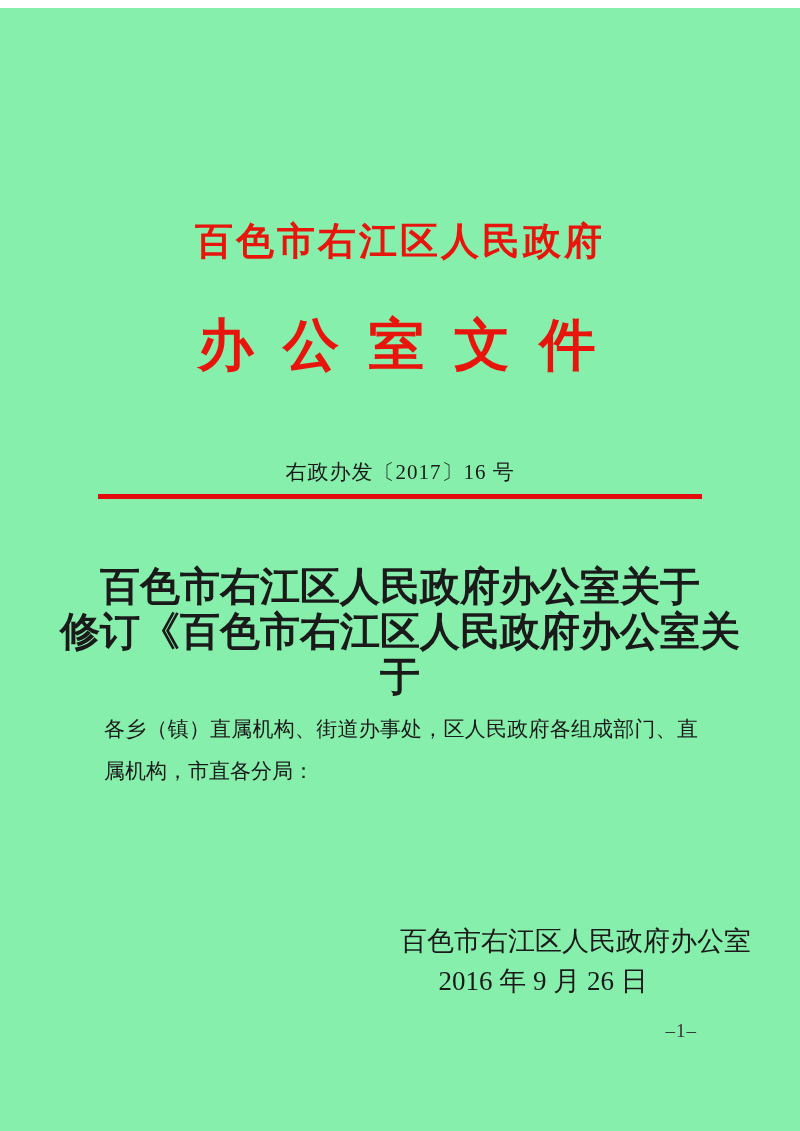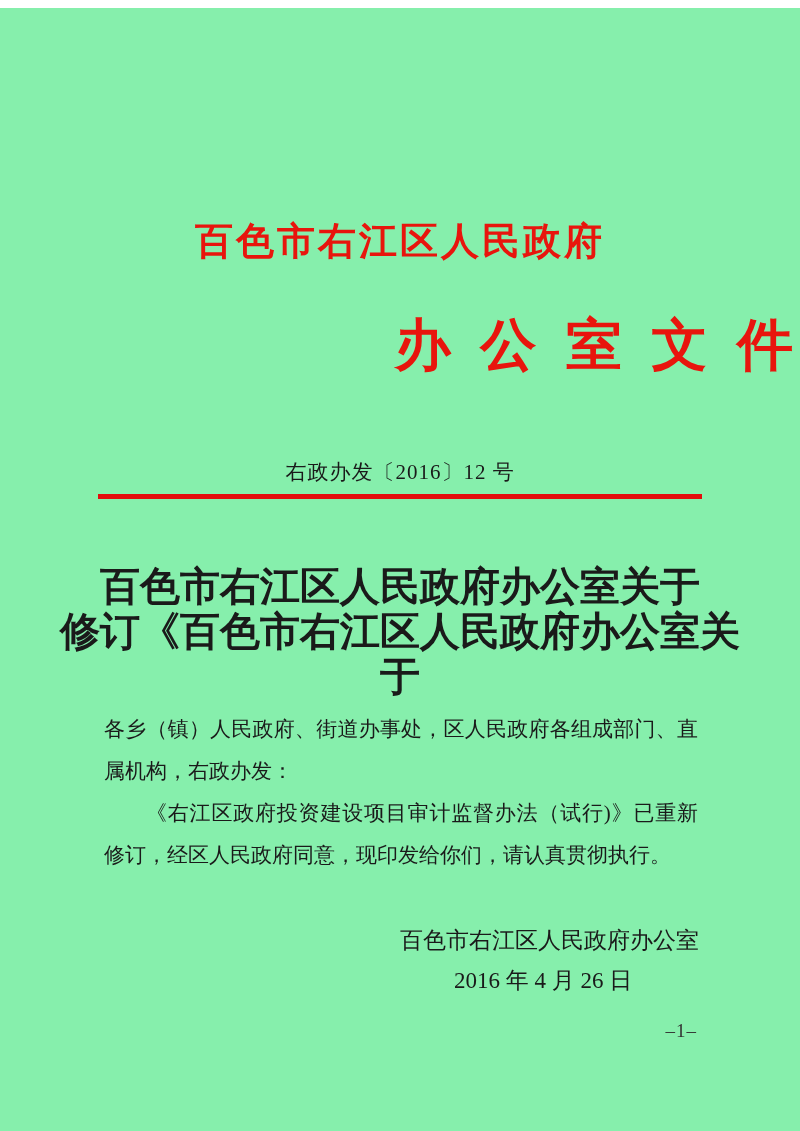--- a/index.html
+++ b/index.html
@@ -20,21 +20,21 @@
     text-align: center;
     font-family: "Liberation Sans", sans-serif;
     font-weight: bold;
     font-size: 38px;
     letter-spacing: 3px;
     white-space: nowrap;
   }
   .doc-type {
     position: absolute;
     top: 300px; left: 0; width: 100%;
-    text-align: right;
+    text-align: center;
     font-family: "Liberation Sans", sans-serif;
     font-weight: bold;
     font-size: 56px;
     letter-spacing: 7px;
     white-space: nowrap;
   }
   .doc-number {
     position: absolute;
     top: 450px; left: 0; width: 100%;
     text-align: center;
@@ -63,55 +63,54 @@
     font-size: 21px;
     line-height: 42px;
     text-align: justify;
   }
   .body-text p[data-name="body-paragraph-2"] { text-indent: 2em; }
   .signature-block {
     position: absolute;
     top: 913px; right: 114px;
     width: 286px;
     text-align: center;
-    font-size: 23px;
+    font-size: 27px;
     line-height: 40px;
   }
   .signature-org { white-space: nowrap; }
   .page-number {
     position: absolute;
     top: 1012px; right: 103px;
     font-size: 19px;
     color: #333333;
     letter-spacing: 1px;
   }
 </style>
 </head>
 <body>
 
 <div class="page" data-name="official-document-page">
 
   <div class="org-name" data-name="issuing-org-name" style="color: rgb(232, 21, 13);">百色市右江区人民政府</div>
 
   <div class="doc-type" data-name="document-type-heading" style="color: rgb(232, 21, 13);">办 公 室 文 件</div>
 
-  <div class="doc-number" data-name="document-reference-number">右政办发〔2016〕12 号</div>
+  <div class="doc-number" data-name="document-reference-number">右政办发〔2017〕16 号</div>
 
   <div class="red-rule" data-name="red-separator-rule" style="background: rgb(227, 13, 13);"></div>
 
   <div class="doc-title" data-name="document-title">
     <div data-name="document-title-line-1">百色市右江区人民政府办公室关于</div>
     <div data-name="document-title-line-2">修订《百色市右江区人民政府办公室关于</div>
   </div>
 
   <div class="body-text" data-name="document-body">
-    <p data-name="body-paragraph-1">各乡（镇）人民政府、街道办事处，区人民政府各组成部门、直属机构，右政办发：</p>
-    <p data-name="body-paragraph-2">《右江区政府投资建设项目审计监督办法（试行)》已重新修订，经区人民政府同意，现印发给你们，请认真贯彻执行。</p>
+    <p data-name="body-paragraph-1">各乡（镇）直属机构、街道办事处，区人民政府各组成部门、直属机构，市直各分局：</p>
   </div>
 
   <div class="signature-block" data-name="signature-block">
     <div class="signature-org" data-name="signature-org-name">百色市右江区人民政府办公室</div>
-    <div class="signature-date" data-name="signature-date">2016 年 4 月 26 日</div>
+    <div class="signature-date" data-name="signature-date">2016 年 9 月 26 日</div>
   </div>
 
   <div class="page-number" data-name="page-number">–1–</div>
 
 </div>
 
 </body></html>

